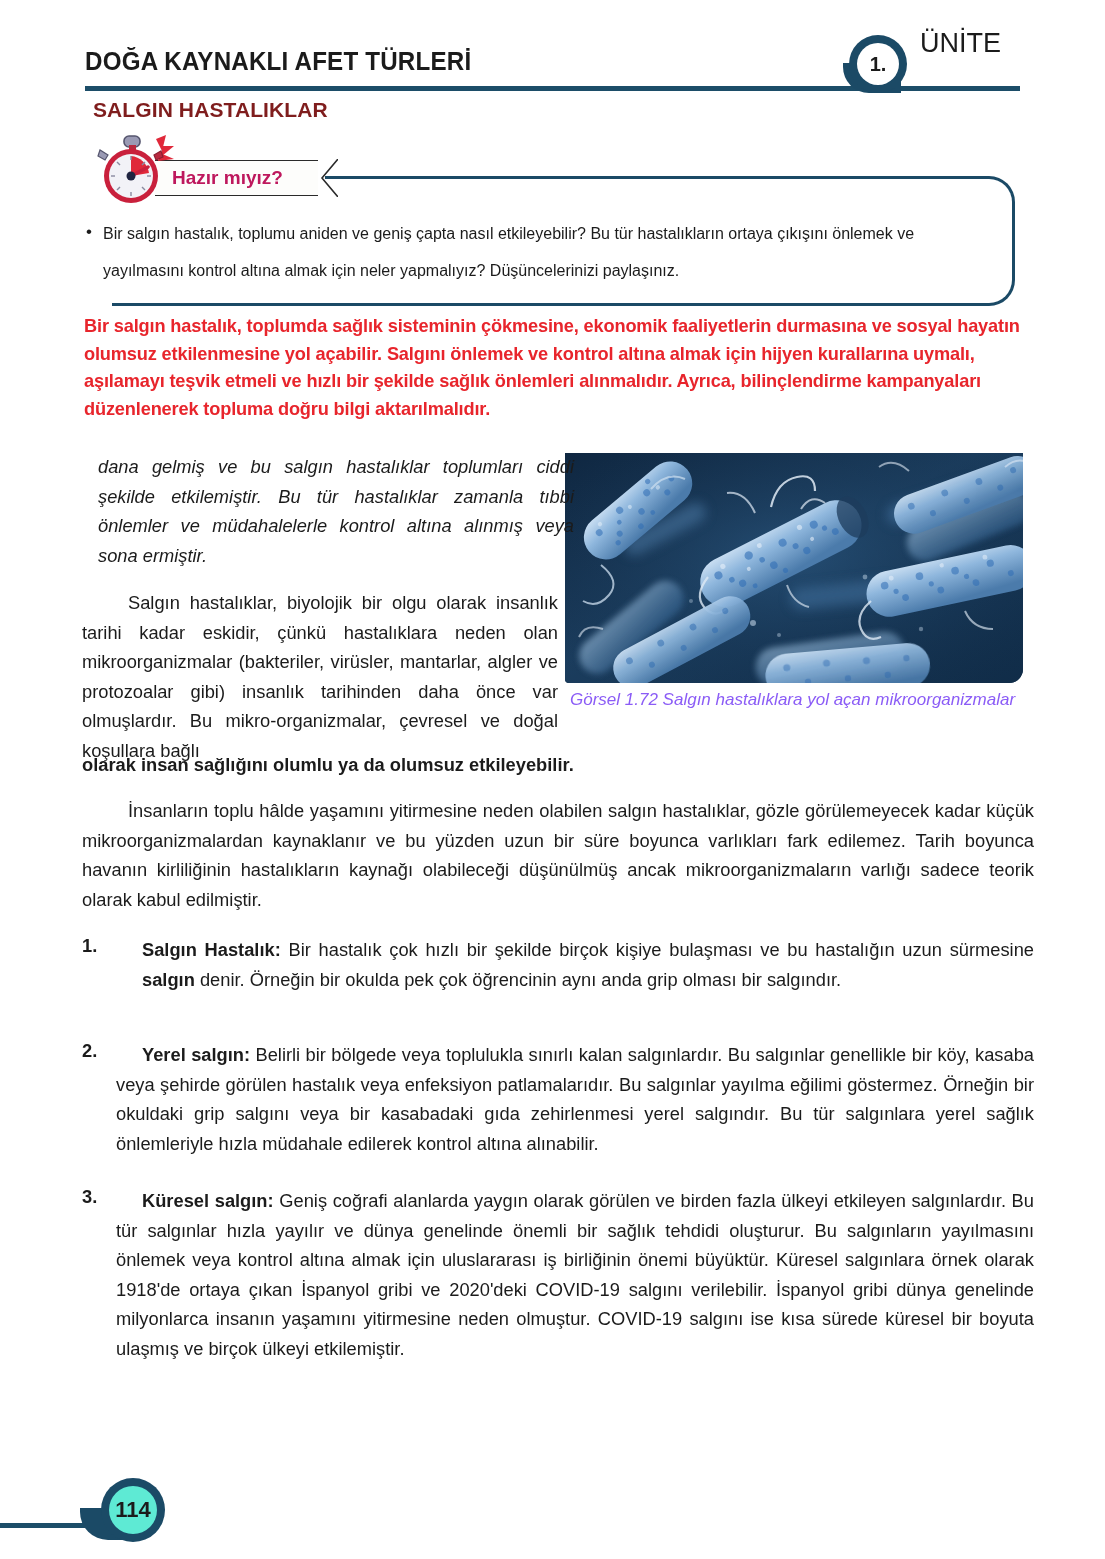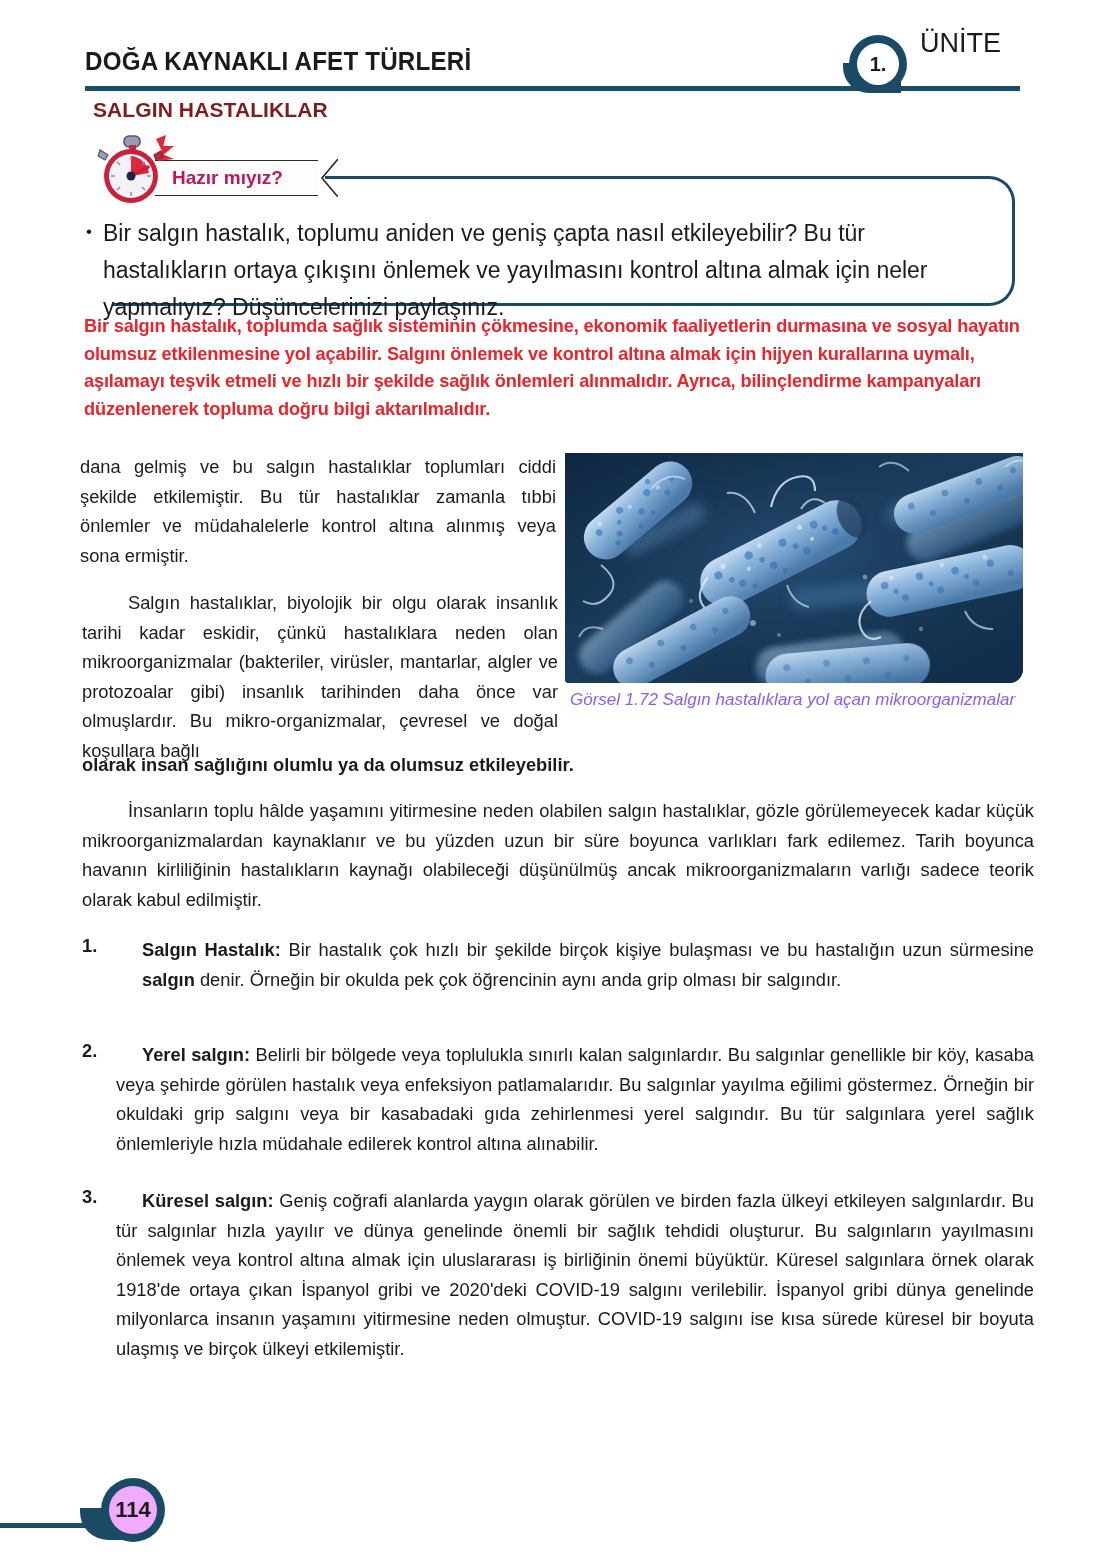--- a/index.html
+++ b/index.html
@@ -91,21 +91,21 @@
   }
   
   #stopwatch { position:absolute; left:96px; top:133px; width:86px; height:74px; z-index:9; }
 
   #q-bullet {
     position:absolute; left:86px; top:222px;
     font-size:17px; color:#1b1b1b;
   }
   #q-text {
     position:absolute; left:103px; top:215px; width:890px;
-    font-size:23px; line-height:37px; color:#1b1b1b;
+    font-size:16px; line-height:37px; color:#1b1b1b;
   }
 
   
   #answer {
     position:absolute; left:84px; top:313px; width:950px;
     font-size:18.2px; line-height:27.6px;
     font-weight:bold; color:#e8252c;
     letter-spacing:-.15px;
   }
 
@@ -124,21 +124,21 @@
     text-align:left; font-style:italic;
     font-size:17px; line-height:23px; color:#8b5cf6;
   }
 
   
   .bodytext {
     position:absolute;
     font-size:18.3px; line-height:29.6px;
     color:#1b1b1b; text-align:justify;
   }
-  #para1 { left:80px; top:452px; width:476px; }
+  #para1 { left:98px; top:452px; width:476px;font-style:italic; }
   #para2 { left:82px; top:588px; width:476px; text-indent:46px; }
   #para2b { left:82px; top:750px; width:560px;font-weight:bold; }
   #para3 { left:82px; top:796px; width:952px; text-indent:46px; }
 
   
   .li { position:absolute; width:952px; }
   .li .num {
     position:absolute; left:0; top:0; width:30px;
     font-size:18.3px; font-weight:bold; color:#1b1b1b;
   }
@@ -162,21 +162,21 @@
     position:absolute; left:-15px; top:30px; width:60px; height:32px;
     background:#1b4a66;
     border-bottom-left-radius:28px 28px;
   }
   #page-badge .ring {
     position:absolute; left:6px; top:0px; width:64px; height:64px;
     border-radius:50%; background:#1b4a66;
   }
   #page-badge .inner {
     position:absolute; left:14px; top:8px; width:48px; height:48px;
-    border-radius:50%; background:#f0abfc;
+    border-radius:50%; background:#5eead4;
     display:flex; align-items:center; justify-content:center;
     font-size:22px; font-weight:bold; color:#1b1b1b;
   }
 </style>
 </head>
 <body>
 
 <div id="header">
   <div id="header-title">DOĞA KAYNAKLI AFET TÜRLERİ</div>
   <div id="header-rule"></div>

